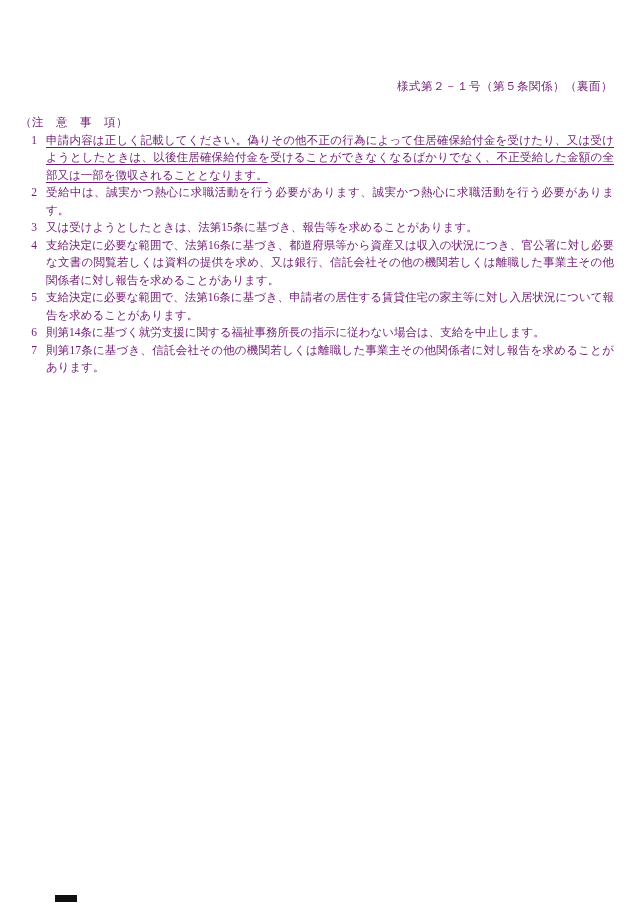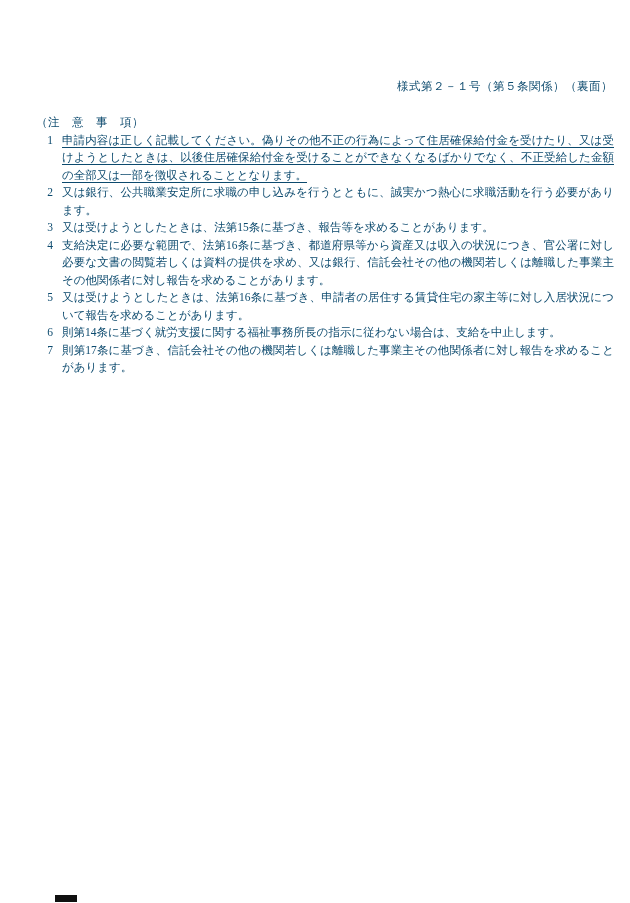--- a/index.html
+++ b/index.html
@@ -7,36 +7,35 @@
     padding: 0;
     background: #ffffff;
   }
   .page {
     position: relative;
     width: 630px;
     height: 903px;
     background: #ffffff;
     overflow: hidden;
     font-family: "Liberation Serif", "DejaVu Serif", serif;
-    color: #0c4a6e;
+    color: #701a75;
   }
   .form-header {
     position: absolute;
     top: 79px;
     right: 17px;
     font-size: 11.5px;
     letter-spacing: 0.5px;
     white-space: nowrap;
   }
   .notes-block {
     position: absolute;
     top: 114px;
     left: 20px;
     right: 16px;
-    margin-left: 16px;
   }
   .notes-title {
     font-size: 11.5px;
     line-height: 17.5px;
     letter-spacing: 0.5px;
   }
   .notes-list {
     margin: 0;
     padding: 0;
     list-style: none;
@@ -81,33 +80,33 @@
   <div class="notes-block">
     <div class="notes-title">（注　意　事　項）</div>
 
     <ol class="notes-list">
       <li class="note-item underlined">
         <span class="note-num">1</span>
         <span class="note-text">申請内容は正しく記載してください。偽りその他不正の行為によって住居確保給付金を受けたり、又は受けようとしたときは、以後住居確保給付金を受けることができなくなるばかりでなく、不正受給した金額の全部又は一部を徴収されることとなります。</span>
       </li>
       <li class="note-item">
         <span class="note-num">2</span>
-        <span class="note-text">又は銀行、公共職業安定所に求職の申し込みを行うとともに、誠実かつ熱心に求職活動を行う必要があります。</span>
+        <span class="note-text">受給中は、誠実かつ熱心に求職活動を行う必要があります、誠実かつ熱心に求職活動を行う必要があります。</span>
       </li>
       <li class="note-item">
         <span class="note-num">3</span>
         <span class="note-text">又は受けようとしたときは、法第15条に基づき、報告等を求めることがあります。</span>
       </li>
       <li class="note-item">
         <span class="note-num">4</span>
         <span class="note-text">支給決定に必要な範囲で、法第16条に基づき、都道府県等から資産又は収入の状況につき、官公署に対し必要な文書の閲覧若しくは資料の提供を求め、又は銀行、信託会社その他の機関若しくは離職した事業主その他関係者に対し報告を求めることがあります。</span>
       </li>
       <li class="note-item">
         <span class="note-num">5</span>
-        <span class="note-text">又は受けようとしたときは、法第16条に基づき、申請者の居住する賃貸住宅の家主等に対し入居状況について報告を求めることがあります。</span>
+        <span class="note-text">支給決定に必要な範囲で、法第16条に基づき、申請者の居住する賃貸住宅の家主等に対し入居状況について報告を求めることがあります。</span>
       </li>
       <li class="note-item">
         <span class="note-num">6</span>
         <span class="note-text">則第14条に基づく就労支援に関する福祉事務所長の指示に従わない場合は、支給を中止します。</span>
       </li>
       <li class="note-item">
         <span class="note-num">7</span>
         <span class="note-text">則第17条に基づき、信託会社その他の機関若しくは離職した事業主その他関係者に対し報告を求めることがあります。</span>
       </li>
     </ol>

